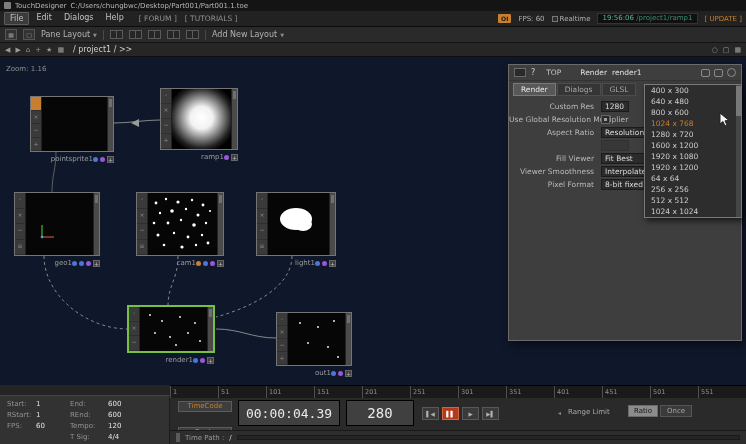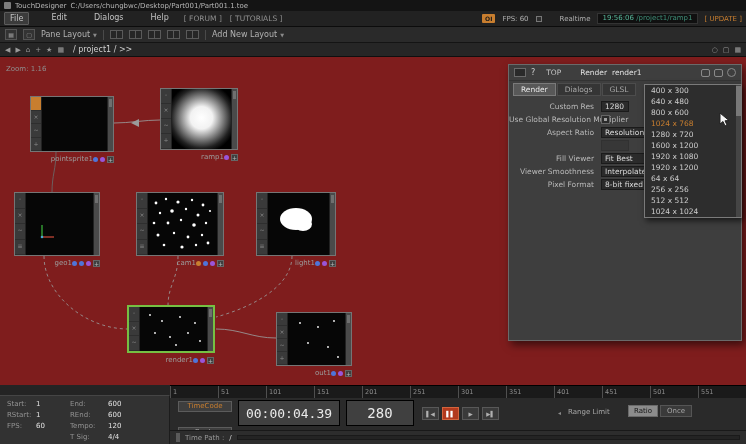--- a/index.html
+++ b/index.html
@@ -6,29 +6,29 @@
   html,body{background:#555}
   .stage{position:relative;width:746px;height:444px;background:#2d2d2d;overflow:hidden;
          font-family:"DejaVu Sans",sans-serif;color:#ccc}
 
   
   .titlebar{position:absolute;left:0;top:0;width:746px;height:11px;background:#141414;
             display:flex;align-items:center;gap:4px;padding:0 4px;font-size:7px;color:#b5b5b5;white-space:nowrap}
   .appicon{width:7px;height:7px;background:#7d7d7d;border-radius:1px;flex:0 0 auto}
   .menubar{position:absolute;left:0;top:11px;width:746px;height:16px;background:#222;
            border-bottom:1px solid #0c0c0c;display:flex;align-items:center;padding:0 4px;font-size:8px}
-  .menus{display:flex;gap:17px}
+  .menus{display:flex;gap:2px}
   .menu-item{padding:1px 5px;color:#c2c2c2}
   .menus .menu-item:first-child{background:#3b3b3b;border:1px solid #5c5c5c;border-radius:1px}
   .menulinks{display:flex;gap:8px;margin-left:10px;color:#8f8f8f;font-size:7.5px}
   .mb-right{margin-left:auto;display:flex;align-items:center;gap:7px;white-space:nowrap}
   .badge{background:var(--accent);color:#1a1a1a;font-size:6px;font-weight:bold;padding:0 3px;
          height:9px;line-height:9px;border-radius:1px}
   .fps{font-size:7px;color:#b0b0b0}
-  .realtime{font-size:7px;color:#b0b0b0;display:flex;align-items:center;gap:18px}
+  .realtime{font-size:7px;color:#b0b0b0;display:flex;align-items:center;gap:2px}
   .chk{width:6px;height:6px;border:1px solid #777;background:#2c2c2c;display:inline-block}
   .clockbox{background:#101010;border:1px solid #333;padding:0 4px;height:11px;line-height:9px;
             font-size:7px;color:var(--teal)}
   .clockpath{color:#3f8f78}
   .update{color:var(--accent);font-size:7px}
 
   .toolbar2{position:absolute;left:0;top:27px;width:746px;height:16px;background:#2a2a2a;
             border-bottom:1px solid #141414;display:flex;align-items:center;gap:6px;padding:0 5px;
             font-size:8px;color:#b2b2b2}
   .t2icon{width:12px;height:11px;border:1px solid #555;background:#333;font-size:6px;color:#999;
@@ -40,21 +40,21 @@
   .layout-ico::after{content:"";position:absolute;left:50%;top:0;bottom:0;width:1px;background:#5a5a5a}
 
   .toolbar3{position:absolute;left:0;top:43px;width:746px;height:14px;background:#262626;
             border-bottom:1px solid #0f0f0f;display:flex;align-items:center;gap:5px;padding:0 5px;
             font-size:7px;color:#9a9a9a}
   .t3icon{font-size:7px;color:#9a9a9a}
   .crumb{color:#cfcfcf;font-size:8px;margin-left:4px}
   .t3-right{margin-left:auto;display:flex;gap:5px}
 
   
-  .network{position:absolute;left:0;top:57px;width:746px;height:328px;background:#7f1d1d;overflow:hidden}
+  .network{position:absolute;left:0;top:57px;width:746px;height:328px;background:#0f172a;overflow:hidden}
   .zoom{position:absolute;left:6px;top:8px;font-size:7px;color:#8f8f8f}
   svg.wires{position:absolute;left:0;top:0;width:746px;height:328px}
   .wire{fill:none;stroke:var(--wire);stroke-width:1;opacity:.85}
   .wire.dashed{stroke-dasharray:3 3}
   .wire.dim{stroke:#6a6a6a}
 
   .tdnode{position:absolute;display:flex;background:#000;border:1px solid #757575}
   .tdnode.selected{border:1px solid var(--selection);box-shadow:0 0 0 1px var(--selection)}
   .nstrip{width:11px;background:#3a3a3a;display:flex;flex-direction:column;border-right:1px solid #222}
   .ncell{flex:1;font-size:6px;color:#8a8a8a;text-align:center;line-height:12px;border-bottom:1px solid #2e2e2e;font-style:normal}

